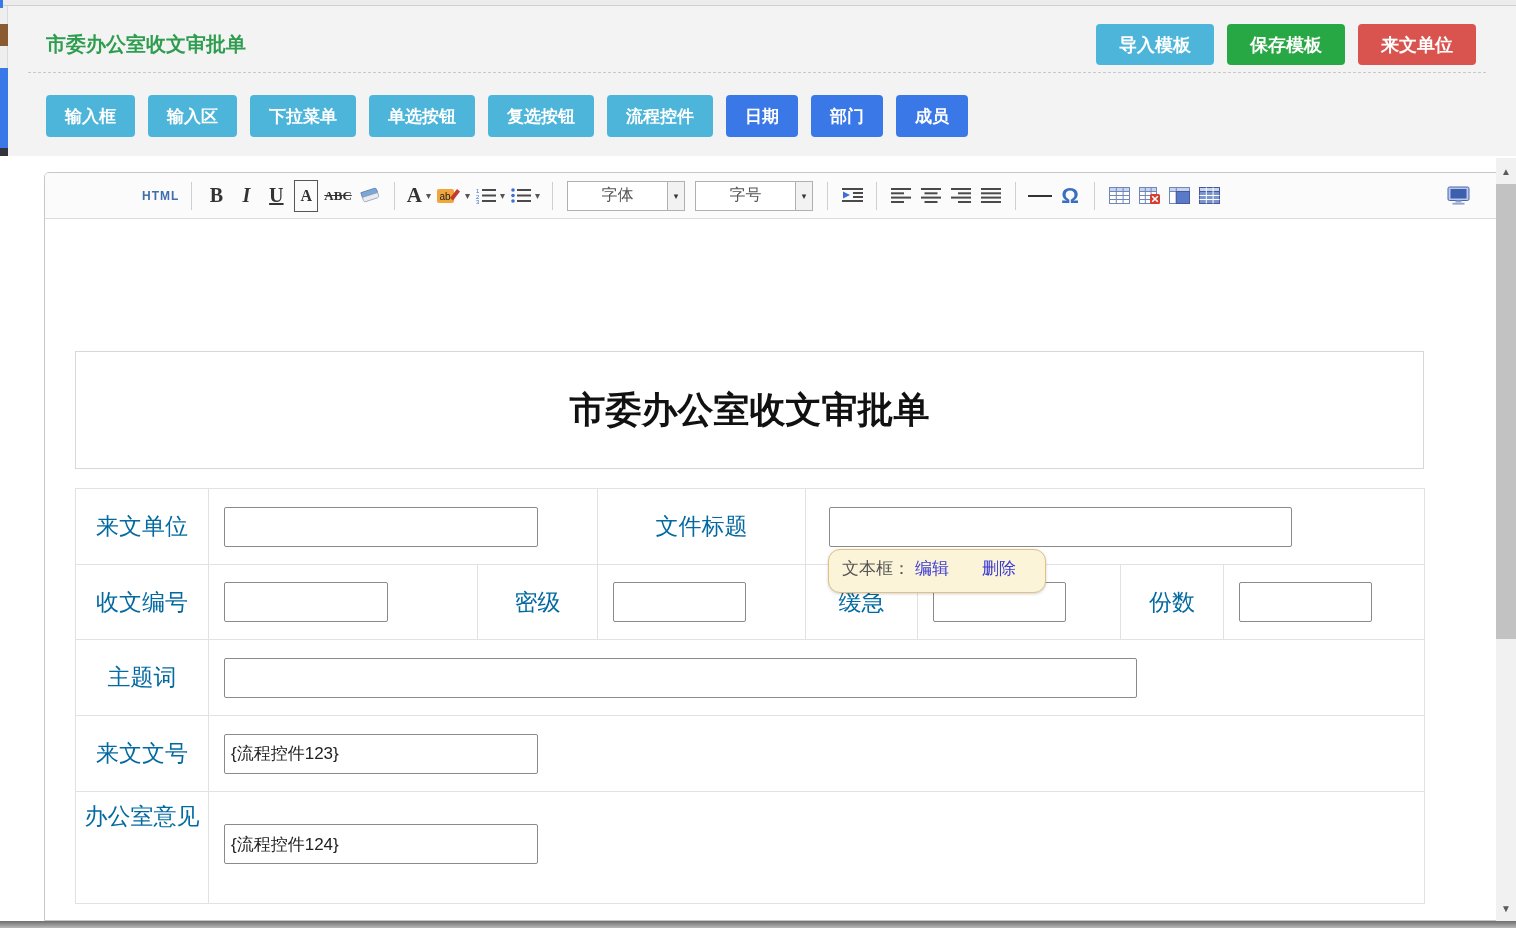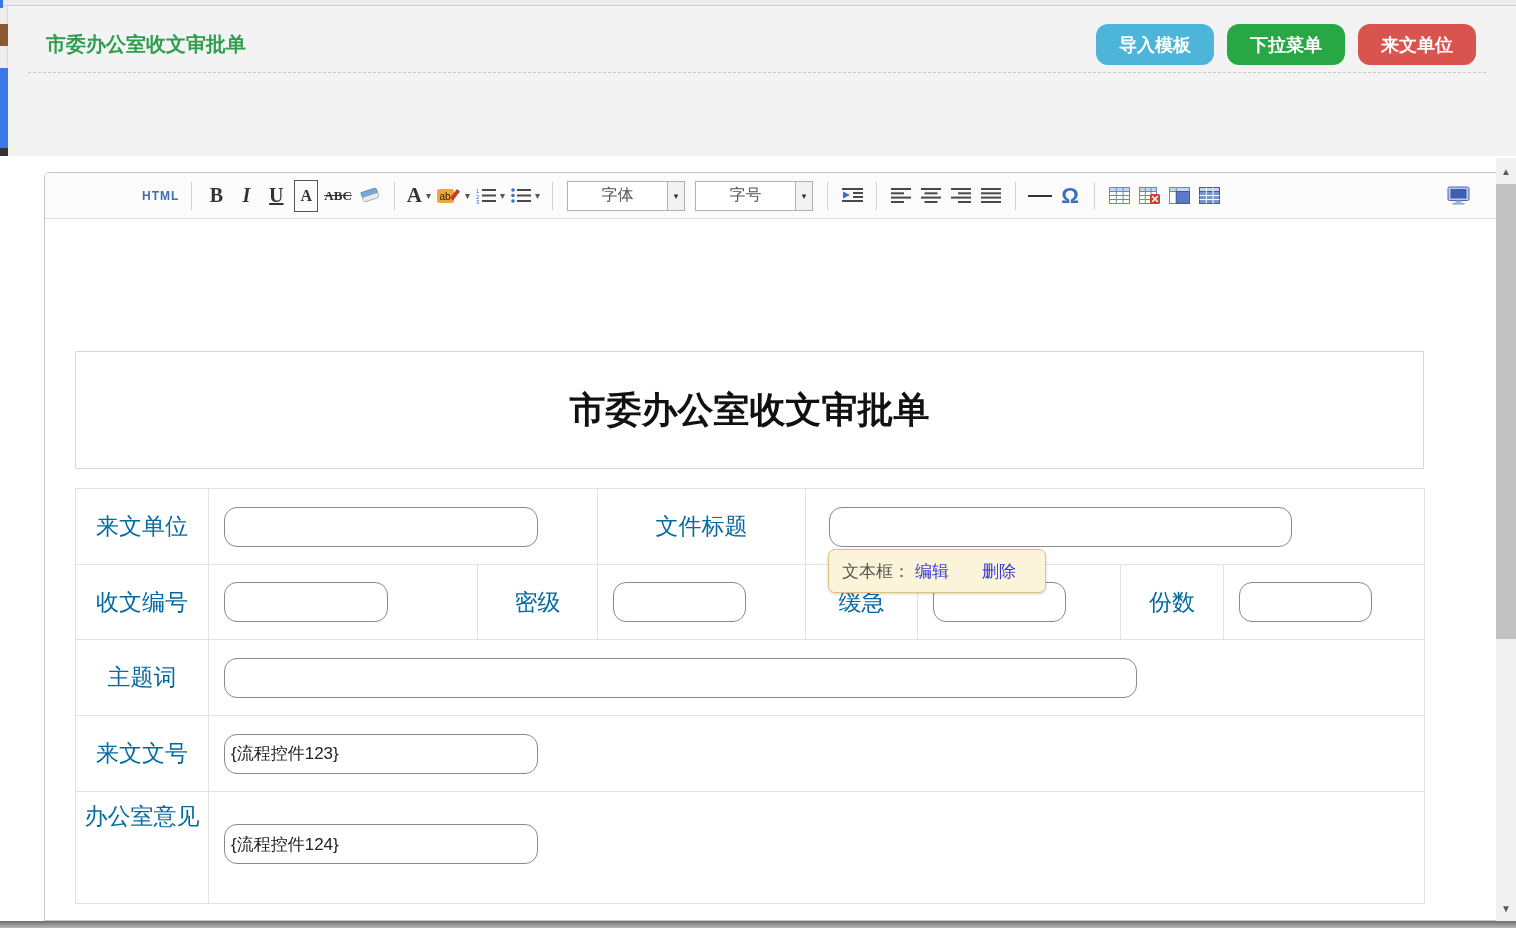--- a/index.html
+++ b/index.html
@@ -16,21 +16,21 @@
   .left-strip { position:absolute; left:0; top:6px; width:8px; height:150px;
     background:#eeeeee; border-right:1px solid #dadada; z-index:5; }
   .artifact-brown { position:absolute; left:0; top:18px; width:8px; height:22px; background:#8a5a33; }
   .artifact-blue  { position:absolute; left:0; top:62px; width:8px; height:80px; background:#3b78e7; }
   .artifact-dark  { position:absolute; left:0; top:142px; width:8px; height:8px; background:#33333d; }
 
   
   .page-header { position:absolute; left:8px; top:6px; width:1508px; height:150px; background:#f3f3f3; }
   .page-title { position:absolute; left:38px; top:25px; font-size:20px; font-weight:bold; color:#2e9d4f; }
   .actions { position:absolute; top:18px; right:40px; display:flex; gap:13px; }
-  .abtn { height:41px; padding:4px 23px; border-radius:12px; color:#fff; font-size:18px; font-weight:bold;
+  .abtn { height:41px; padding:4px 23px; border-radius:4px; color:#fff; font-size:18px; font-weight:bold;
     display:flex; align-items:center; cursor:pointer; border:none; }
   .abtn.import  { background:#4db5d9; }
   .abtn.preview { background:#28a745; }
   .abtn.save    { background:#d9534f; }
   .dashed-divider { position:absolute; left:20px; right:30px; top:66px; border-top:1px dashed #c9c9c9; }
   .widgets { position:absolute; left:38px; top:89px; display:flex; gap:13px; }
   .wbtn { height:42px; padding:0 19px; border-radius:4px; color:#fff; font-size:17px; font-weight:bold;
     display:flex; align-items:center; cursor:pointer; border:none; }
   .wbtn.cyan { background:#4db5d9; }
   .wbtn.blue { background:#3b78e7; }
@@ -63,34 +63,34 @@
 
   
   .editor-content { position:relative; width:100%; height:703px; background:#fff; }
   .doc-title-box { position:absolute; left:30px; top:132px; width:1349px; height:118px;
     border:1px solid #d8d8d8; display:flex; align-items:center; justify-content:center; }
   .doc-title-text { font-size:36px; font-weight:bold; color:#111; }
   .form-table { position:absolute; left:30px; top:269px; width:1349px;
     border-collapse:collapse; table-layout:fixed; }
   .form-table td { border:1px solid #e2e2e2; vertical-align:middle; }
   .lbl { text-align:center; font-size:23px; color:#0369a1; }
-  .fi { height:40px; border:1px solid #8a8a8a; border-radius:13px; background:#fff;
+  .fi { height:40px; border:1px solid #8a8a8a; border-radius:2px; background:#fff;
     margin-left:14px; display:block; font-size:17px; color:#222; padding:0 6px; outline:none; }
   .fi.ml22 { margin-left:22px; }
   .w-md { width:314px; } .w-r1b { width:463px; } .w-lg { width:913px; }
   .w-sm { width:164px; } .w-xs { width:133px; }
   tr.r6 td { vertical-align:top; }
   tr.r6 .lbl { padding-top:10px; line-height:1.3; }
   tr.r6 .fi { margin-top:31px; }
 
   
   .ctx-tooltip { position:absolute; left:828px; top:549px; width:218px; height:44px;
-    background:#fcf4d9; border:1px solid #dfc085; border-radius:7px;
-    box-shadow:0 1px 3px rgba(0,0,0,0.18); display:flex; align-items:center;
-    padding:0 13px; font-size:17px; color:#555; z-index:25; }
+    background:#fcf4d9; border:1px solid #dfc085; border-radius:12px;
+    box-shadow:0 1px 3px rgba(0,0,0,0.18); display:flex; align-items:flex-end;
+    padding:12px 13px; font-size:17px; color:#555; z-index:25; }
   .ctx-tooltip a { color:#3a3ad6; cursor:pointer; }
   .tt-edit { margin-left:5px; }
   .tt-del { margin-left:33px; }
 
   
   .vscroll { position:absolute; right:0; top:158px; width:20px; height:767px; background:#f1f1f1; z-index:10; }
   .sarrow { position:absolute; left:0; width:20px; height:18px; display:flex; align-items:center;
     justify-content:center; font-size:10px; color:#5a5a5a; cursor:pointer; }
   .sarrow.up { top:4px; } .sarrow.down { bottom:8px; }
   .sthumb { position:absolute; left:0; top:26px; width:20px; height:455px; background:#c2c2c2; cursor:pointer; }
@@ -106,24 +106,35 @@
 <div class="left-strip">
   <div class="artifact-brown"></div>
   <div class="artifact-blue"></div>
   <div class="artifact-dark"></div>
 </div>
 
 <div class="page-header">
   <div class="page-title">市委办公室收文审批单</div>
   <div class="actions">
     <button class="abtn import">导入模板</button>
-    <button class="abtn preview">下拉菜单</button>
+    <button class="abtn preview">保存模板</button>
     <button class="abtn save">来文单位</button>
   </div>
   <div class="dashed-divider"></div>
+  <div class="widgets">
+    <button class="wbtn cyan">输入框</button>
+    <button class="wbtn cyan">输入区</button>
+    <button class="wbtn cyan">下拉菜单</button>
+    <button class="wbtn cyan">单选按钮</button>
+    <button class="wbtn cyan">复选按钮</button>
+    <button class="wbtn cyan">流程控件</button>
+    <button class="wbtn blue">日期</button>
+    <button class="wbtn blue">部门</button>
+    <button class="wbtn blue">成员</button>
+  </div>
 </div>
 
 <div class="editor-panel">
   <div class="etoolbar">
     <span class="ti html-btn">HTML</span>
     <span class="sep"></span>
     <span class="ti serif b-bold">B</span>
     <span class="ti serif b-italic">I</span>
     <span class="ti serif b-underline">U</span>
     <span class="ti serif b-boxed">A</span>

